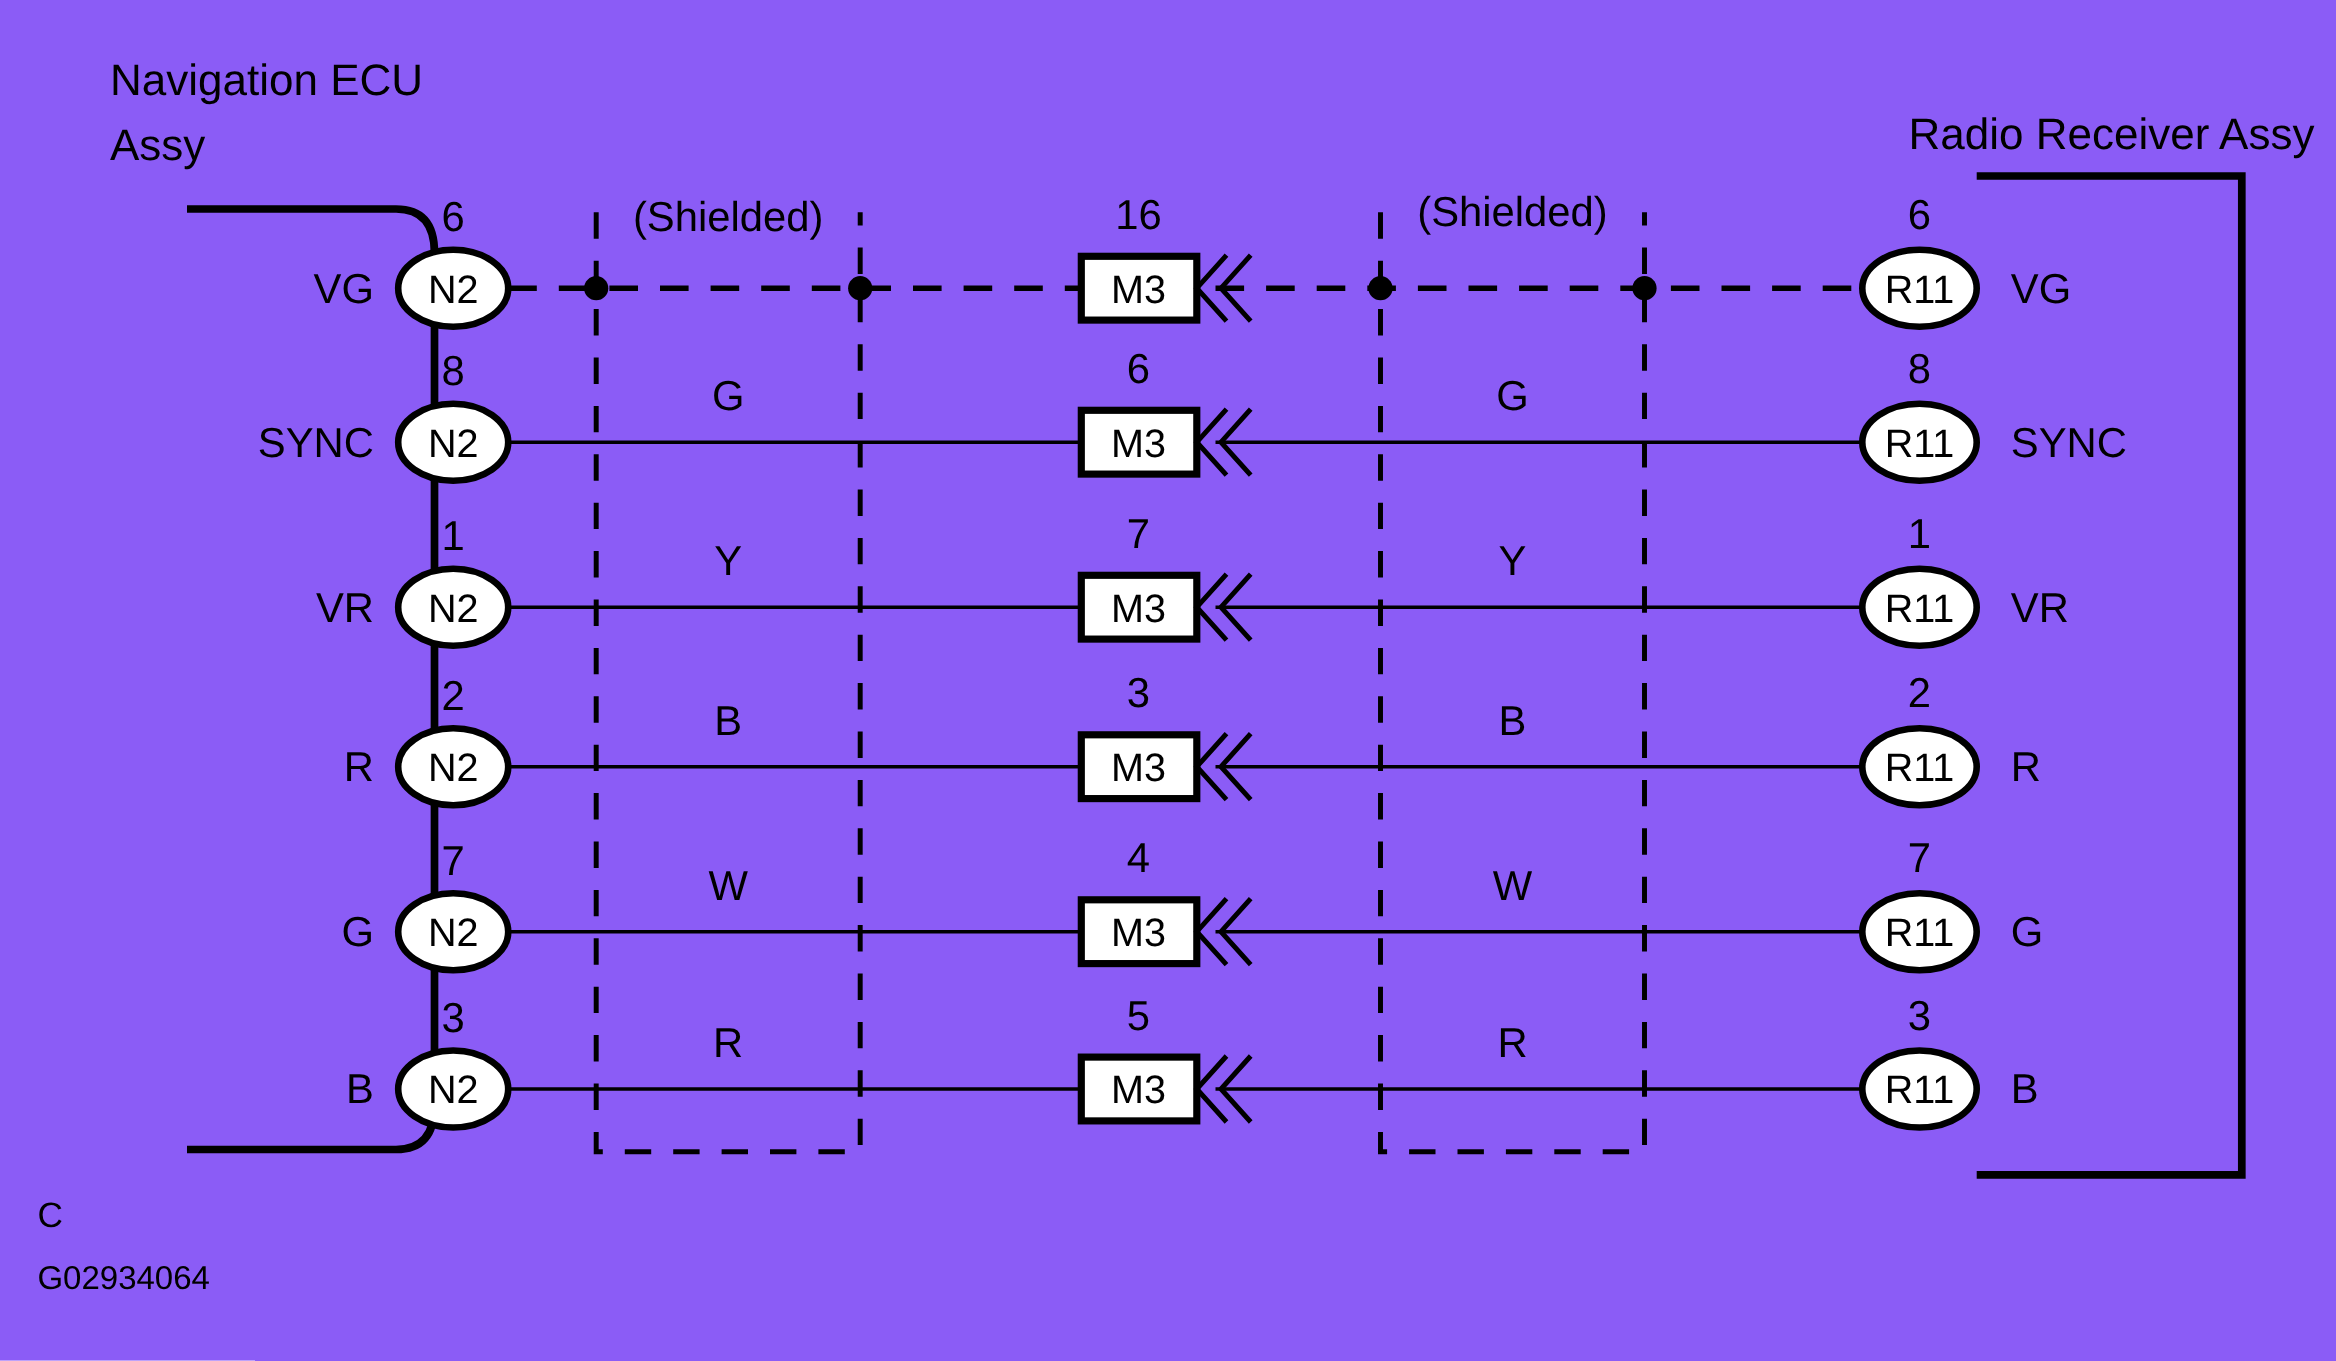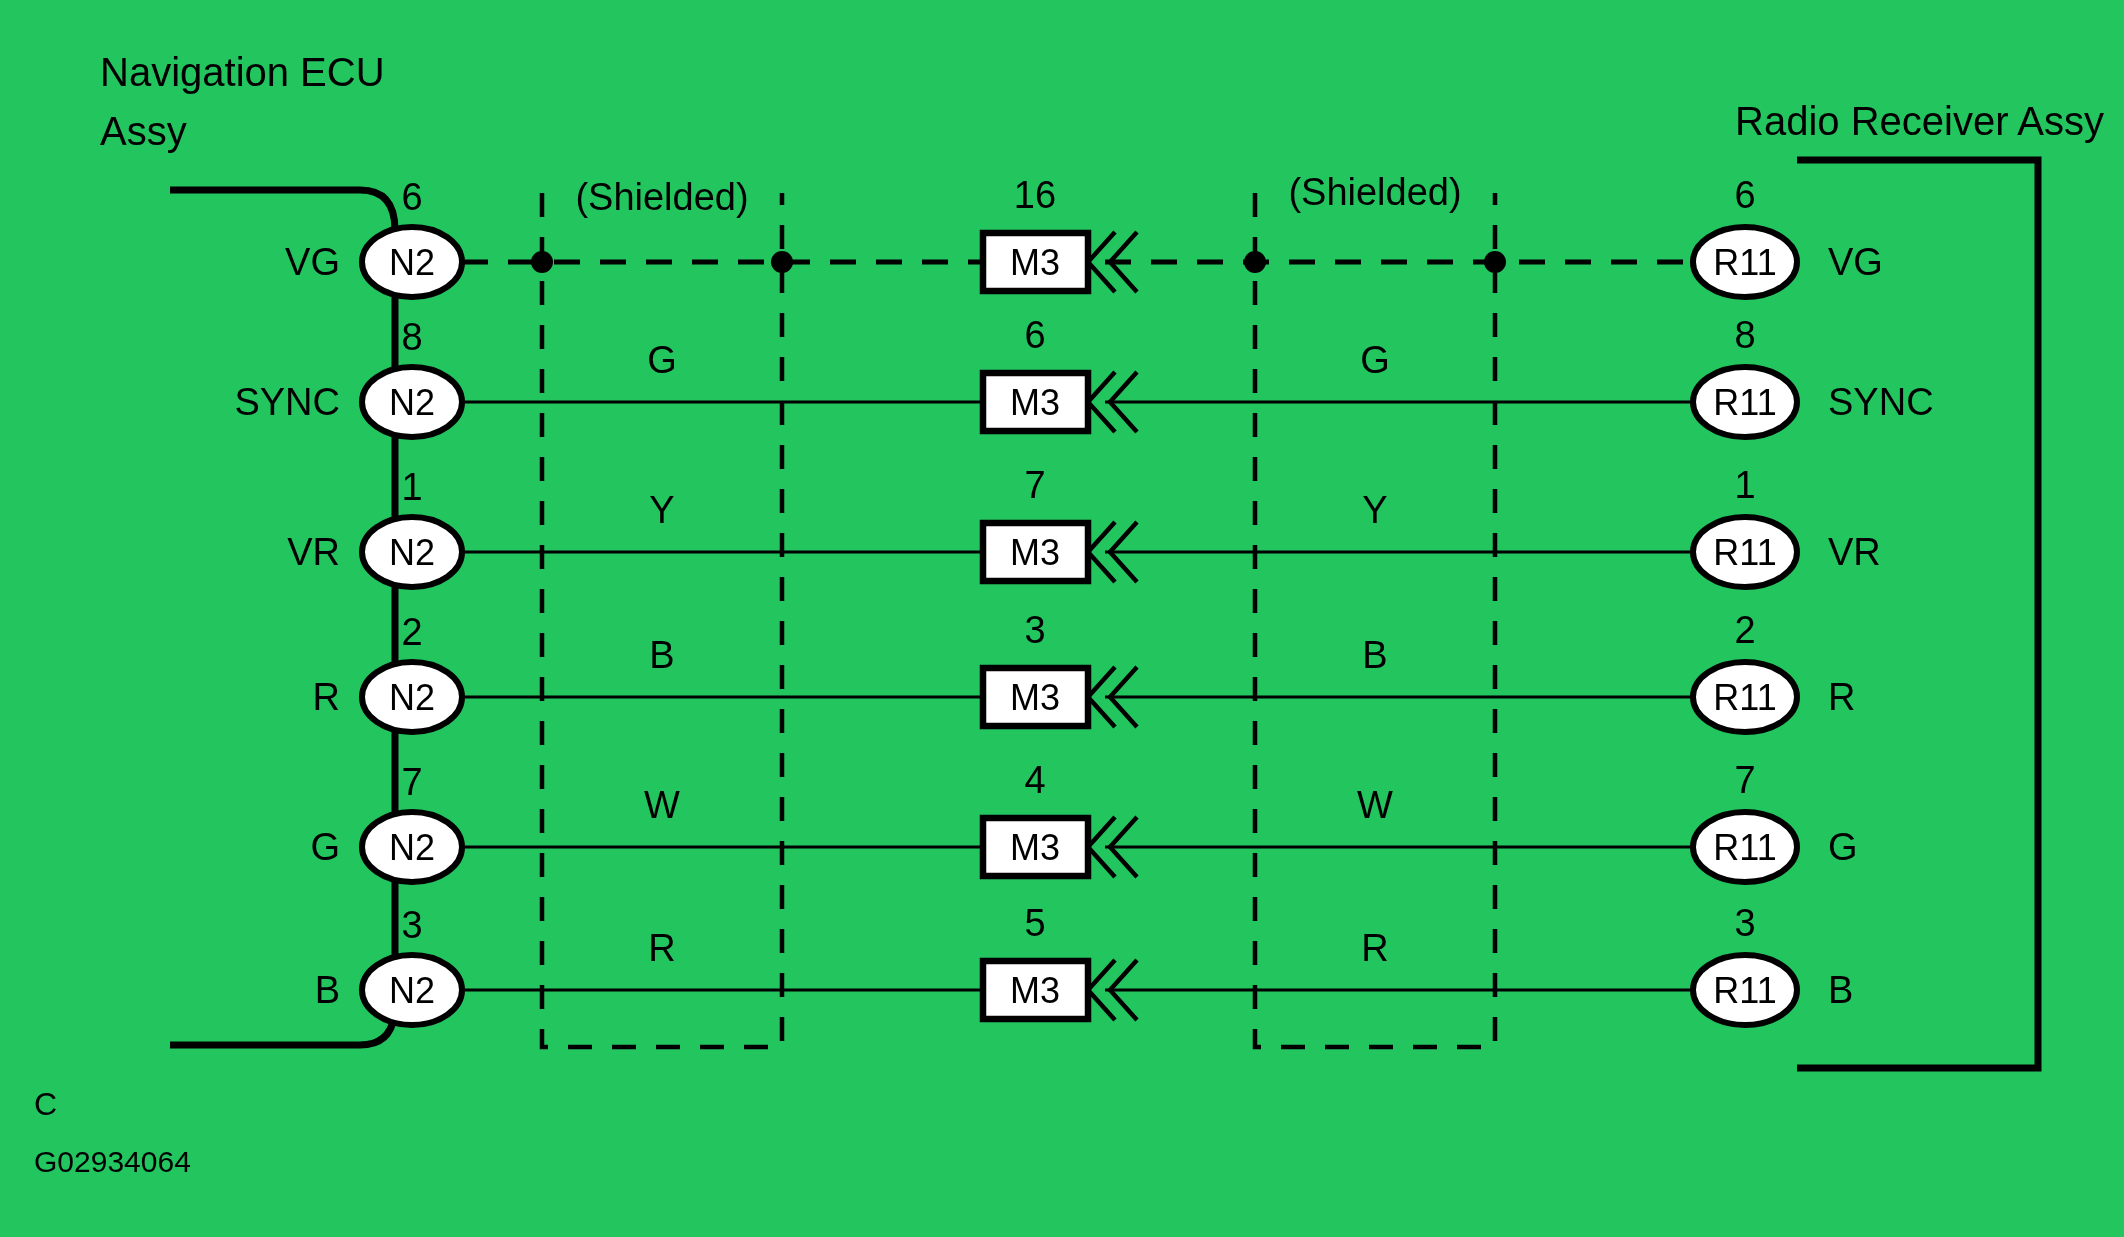--- a/index.html
+++ b/index.html
@@ -9,21 +9,21 @@
     background: #ffffff;
   }
   body {
     font-family: "Liberation Sans", sans-serif;
     color: #000000;
   }
   #diagram-root {
     position: relative;
     width: 2124px;
     height: 1237px;
-    background: #22c55e;
+    background: #8b5cf6;
     overflow: hidden;
   }
   svg.wiring {
     position: absolute;
     left: 0;
     top: 0;
     width: 2124px;
     height: 1237px;
     display: block;
   }

